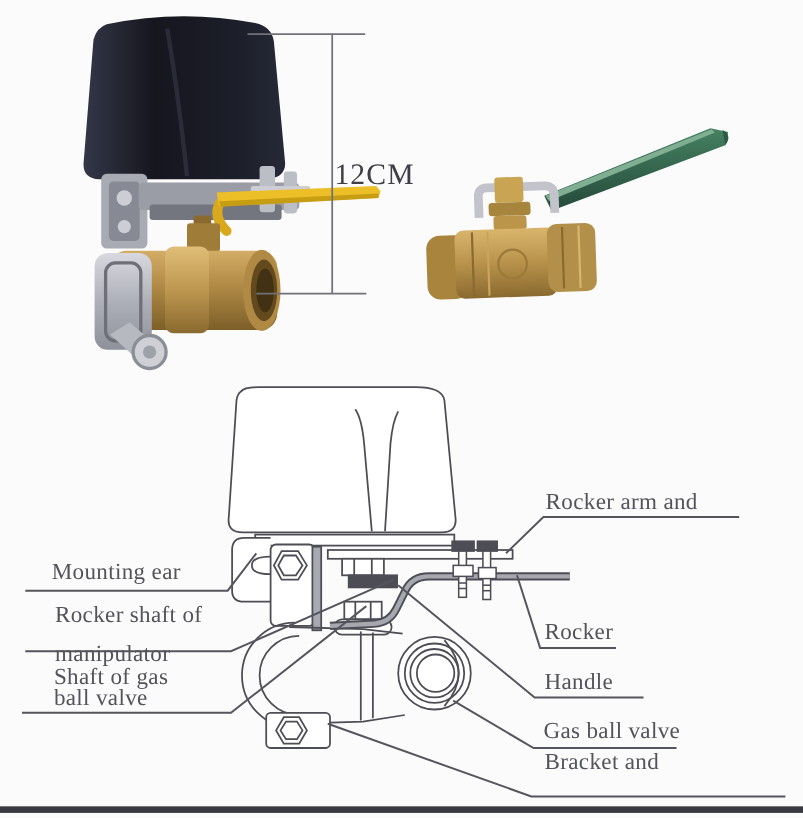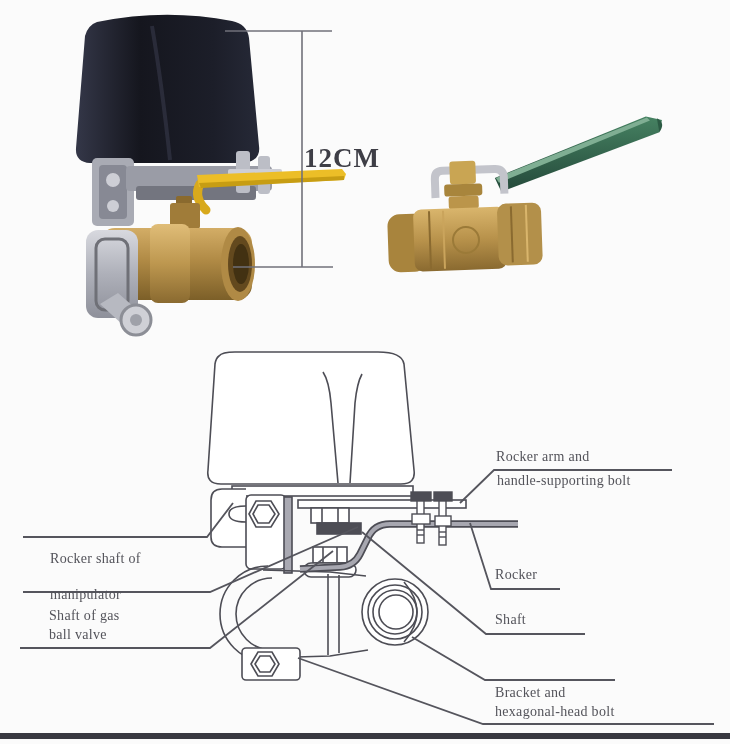--- a/index.html
+++ b/index.html
@@ -3,27 +3,26 @@
 <meta charset="utf-8">
 <style>
   html,body{margin:0;padding:0;}
   body{background:#e9e9e9;font-family:"Liberation Serif","DejaVu Serif",serif;}
   .canvas{
     position:relative;width:730px;height:744px;background:#fbfbfb;
     overflow:hidden;margin:0 auto;
   }
   .art{position:absolute;left:0;top:0;}
   .txt{
-    position:absolute;color:#53535a;font-size:14px;line-height:21px;
+    position:absolute;color:#53535a;font-size:21px;line-height:21px;
     white-space:nowrap;letter-spacing:0.3px;
   }
   .dim{
     position:absolute;left:304px;top:143px;font-size:27px;color:#3e3e46;
     letter-spacing:1px;
-    font-weight:bold;
   }
   .caption{
     position:absolute;left:341px;top:281px;font-size:23px;color:#6c6c74;
     white-space:nowrap;word-spacing:2px;
   }
 </style>
 </head>
 <body>
 
 <div class="canvas">
@@ -203,24 +202,24 @@
       <polyline points="362,532 486,634 585,634"></polyline>
       <polyline points="412,637 485,680 615,680"></polyline>
       <polyline points="298,658 483,724 714,724"></polyline>
     </g>
 
     <rect x="0" y="733" width="730" height="6" fill="#393941"></rect>
   </svg>
 
   <div class="dim">12CM</div>
 
+  <div class="txt" style="left:47px;top:509px">Mounting ear</div>
   <div class="txt" style="left:50px;top:548px">Rocker shaft of</div>
   <div class="txt" style="left:50px;top:584px">manipulator</div>
   <div class="txt" style="left:49px;top:605px">Shaft of gas</div>
   <div class="txt" style="left:49px;top:624px">ball valve</div>
   <div class="txt" style="left:496px;top:446px">Rocker arm and</div>
-  <div class="txt" style="left:497px;top:470px">handle-supporting bolt</div>
   <div class="txt" style="left:495px;top:564px">Rocker</div>
-  <div class="txt" style="left:495px;top:609px">Shaft</div>
+  <div class="txt" style="left:495px;top:609px">Handle</div>
+  <div class="txt" style="left:494px;top:654px">Gas ball valve</div>
   <div class="txt" style="left:495px;top:682px">Bracket and</div>
-  <div class="txt" style="left:495px;top:701px">hexagonal-head bolt</div>
 
 </div>
 
 </body></html>

